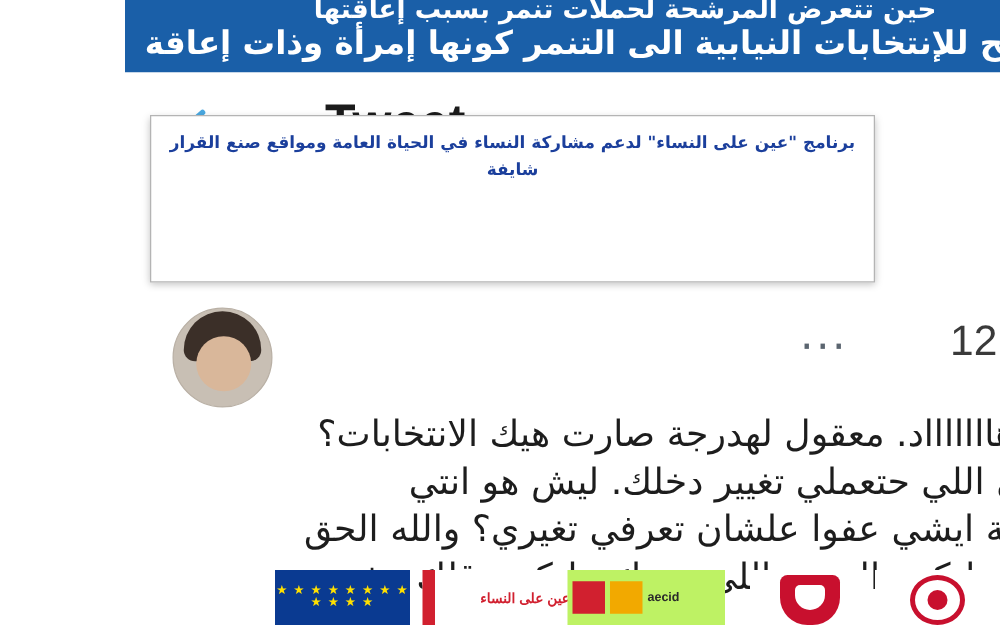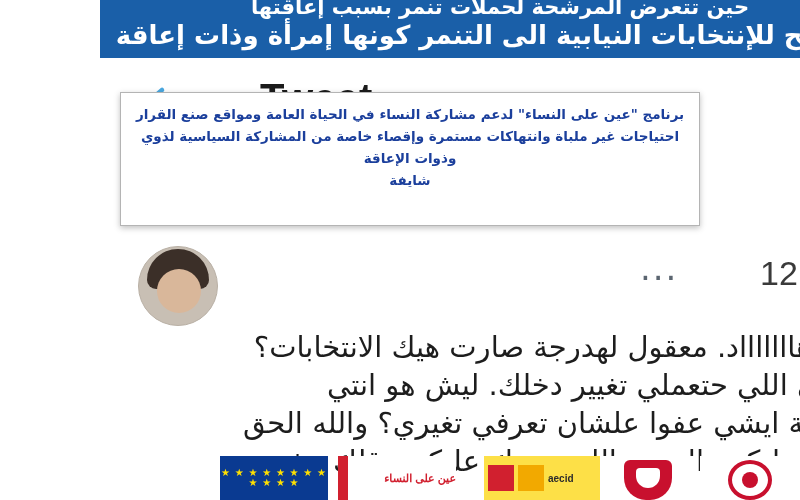--- a/index.html
+++ b/index.html
@@ -225,23 +225,23 @@
     display: flex;
     align-items: center;
     justify-content: flex-start;
     padding-left: 6px;
     color: #d1202f;
     font-weight: bold;
     font-size: 11px;
     direction: rtl;
   }
   .logo-aecid {
-    left: 384px;
+    left: 354px;
     width: 126px;
-    background: #fde047;
+    background: #bef264;
     display: flex;
     align-items: center;
     gap: 4px;
     padding-left: 4px;
   }
   .logo-aecid .sq {
     width: 26px;
     height: 26px;
     background: #d1202f;
   }
@@ -359,17 +359,16 @@
         <div class="shield"></div>
       </div>
       <div class="logo logo-circle">
         <div class="ring"></div>
       </div>
     </div>
   </div>
 
   <div class="overlay-card">
     <div class="overlay-line">برنامج "عين على النساء" لدعم مشاركة النساء في الحياة العامة ومواقع صنع القرار</div>
-    <div class="overlay-line">احتياجات غير ملباة وانتهاكات مستمرة وإقصاء خاصة من المشاركة السياسية لذوي وذوات الإعاقة</div>
     <div class="overlay-line">شايفة</div>
   </div>
 
 </div>
 
 </body></html>

